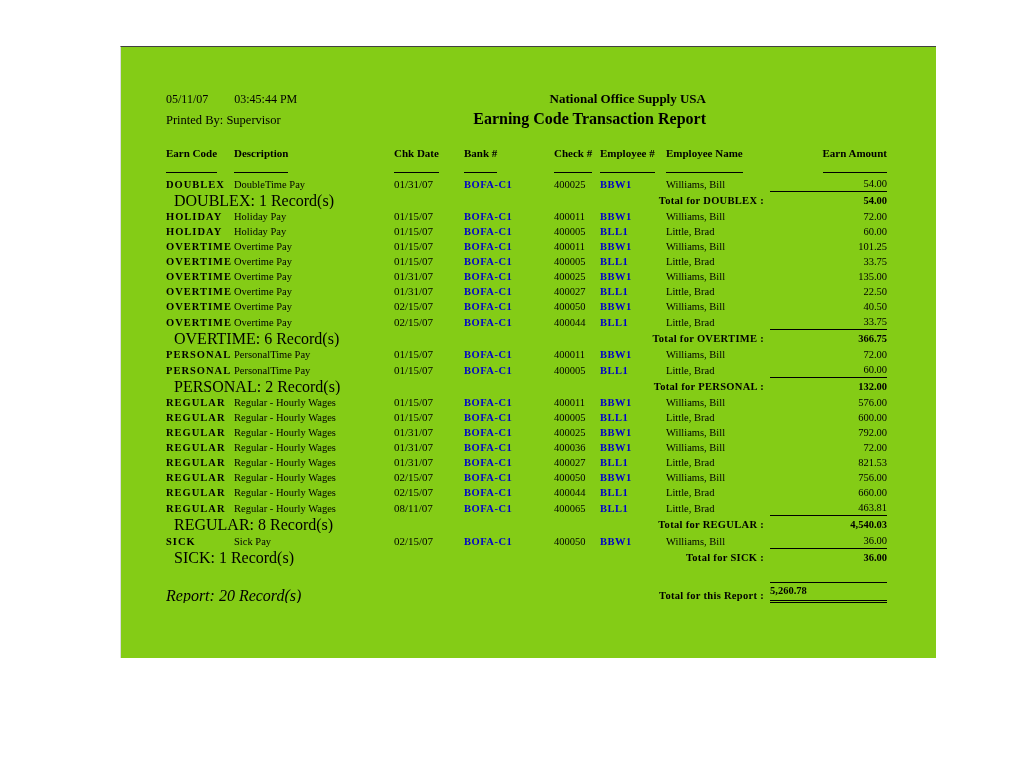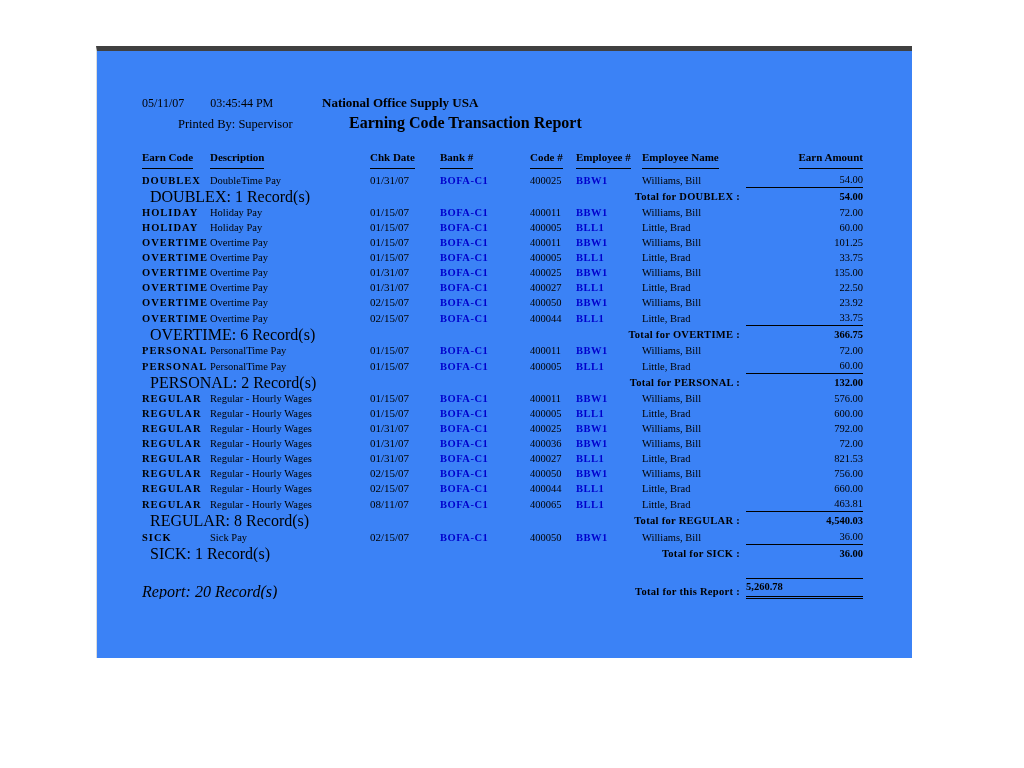--- a/index.html
+++ b/index.html
@@ -7,40 +7,40 @@
     padding: 0;
     width: 1024px;
     height: 768px;
     background: #ffffff;
     font-family: "Liberation Serif", "DejaVu Serif", serif;
     color: #000000;
     overflow: hidden;
   }
   .page {
     position: absolute;
-    left: 96px;
+    left: 120px;
     top: 46px;
     width: 816px;
     height: 612px;
     box-sizing: border-box;
-    background: #3b82f6;
-    border-top: 5px solid #404040;
+    background: #84cc16;
+    border-top: 1px solid #404040;
     border-left: 1px solid #dcdcdc;
     padding: 42px 50px 0 45px;
   }
   
   .hdr-row { display: flex; align-items: baseline; }
   .hdr-row .l { width: 25%; }
-  .hdr-row .c { width: 50%; text-align: left; }
+  .hdr-row .c { width: 50%; text-align: right; }
   .hdr-row .r { width: 25%; text-align: right; }
   .dt-date { font-size: 12px; }
   .dt-time { font-size: 12px; margin-left: 22px; }
   .company { font-size: 13px; font-weight: bold; }
   .pageno  { font-size: 12px; }
-  .hdr-row2 { margin-top: 3px; margin-left: 36px; }
+  .hdr-row2 { margin-top: 3px; }
   .printedby { font-size: 12.5px; }
   .rpt-title { font-size: 16px; font-weight: bold; }
   
   table.rpt {
     margin-top: 18px;
     width: 721px;
     border-collapse: collapse;
     table-layout: fixed;
     font-size: 11px;
   }
@@ -51,21 +51,21 @@
     vertical-align: bottom;
     text-align: left;
     overflow: hidden;
     white-space: nowrap;
   }
   .rpt th { padding-bottom: 3px; }
   .rpt th .hu {
     display: inline-block;
     font-weight: bold;
     border-bottom: 1px solid #000;
-    padding-bottom: 3px;
+    padding-bottom: 11px;
   }
   .rpt th.num, .rpt td.amt, .rpt td.g-amt { text-align: right; }
   td.earn { font-weight: bold; letter-spacing: 1px; font-size: 10.5px; }
   td.desc { font-size: 10.5px; }
   td.bank { color: #0000cc; font-weight: bold; letter-spacing: 0.5px; font-size: 10.5px; }
   td.chk  { font-size: 10.5px; }
   td.emp  { color: #0000cc; font-weight: bold; letter-spacing: 0.5px; font-size: 10.5px; }
   td.name { font-size: 10.5px; }
   td.amt  { font-size: 10.5px; }
   
@@ -123,21 +123,21 @@
         <col style="width:66px">
         <col style="width:104px">
         <col style="width:117px">
     </colgroup>
     <thead>
       <tr>
         <th><span class="hu">Earn Code</span></th>
         <th><span class="hu">Description</span></th>
         <th><span class="hu">Chk Date</span></th>
         <th><span class="hu">Bank #</span></th>
-        <th><span class="hu">Code #</span></th>
+        <th><span class="hu">Check #</span></th>
         <th><span class="hu">Employee #</span></th>
         <th><span class="hu">Employee Name</span></th>
         <th class="num"><span class="hu">Earn Amount</span></th>
       </tr>
     </thead>
     <tbody>
         <tr>
     <td class="earn">DOUBLEX</td>
     <td class="desc">DoubleTime Pay</td>
     <td class="date">01/31/07</td>
@@ -213,21 +213,21 @@
     <td class="amt">22.50</td>
   </tr>
         <tr>
     <td class="earn">OVERTIME</td>
     <td class="desc">Overtime Pay</td>
     <td class="date">02/15/07</td>
     <td class="bank">BOFA-C1</td>
     <td class="chk">400050</td>
     <td class="emp">BBW1</td>
     <td class="name">Williams, Bill</td>
-    <td class="amt">23.92</td>
+    <td class="amt">40.50</td>
   </tr>
         <tr>
     <td class="earn">OVERTIME</td>
     <td class="desc">Overtime Pay</td>
     <td class="date">02/15/07</td>
     <td class="bank">BOFA-C1</td>
     <td class="chk">400044</td>
     <td class="emp">BLL1</td>
     <td class="name">Little, Brad</td>
     <td class="amt">33.75</td>

